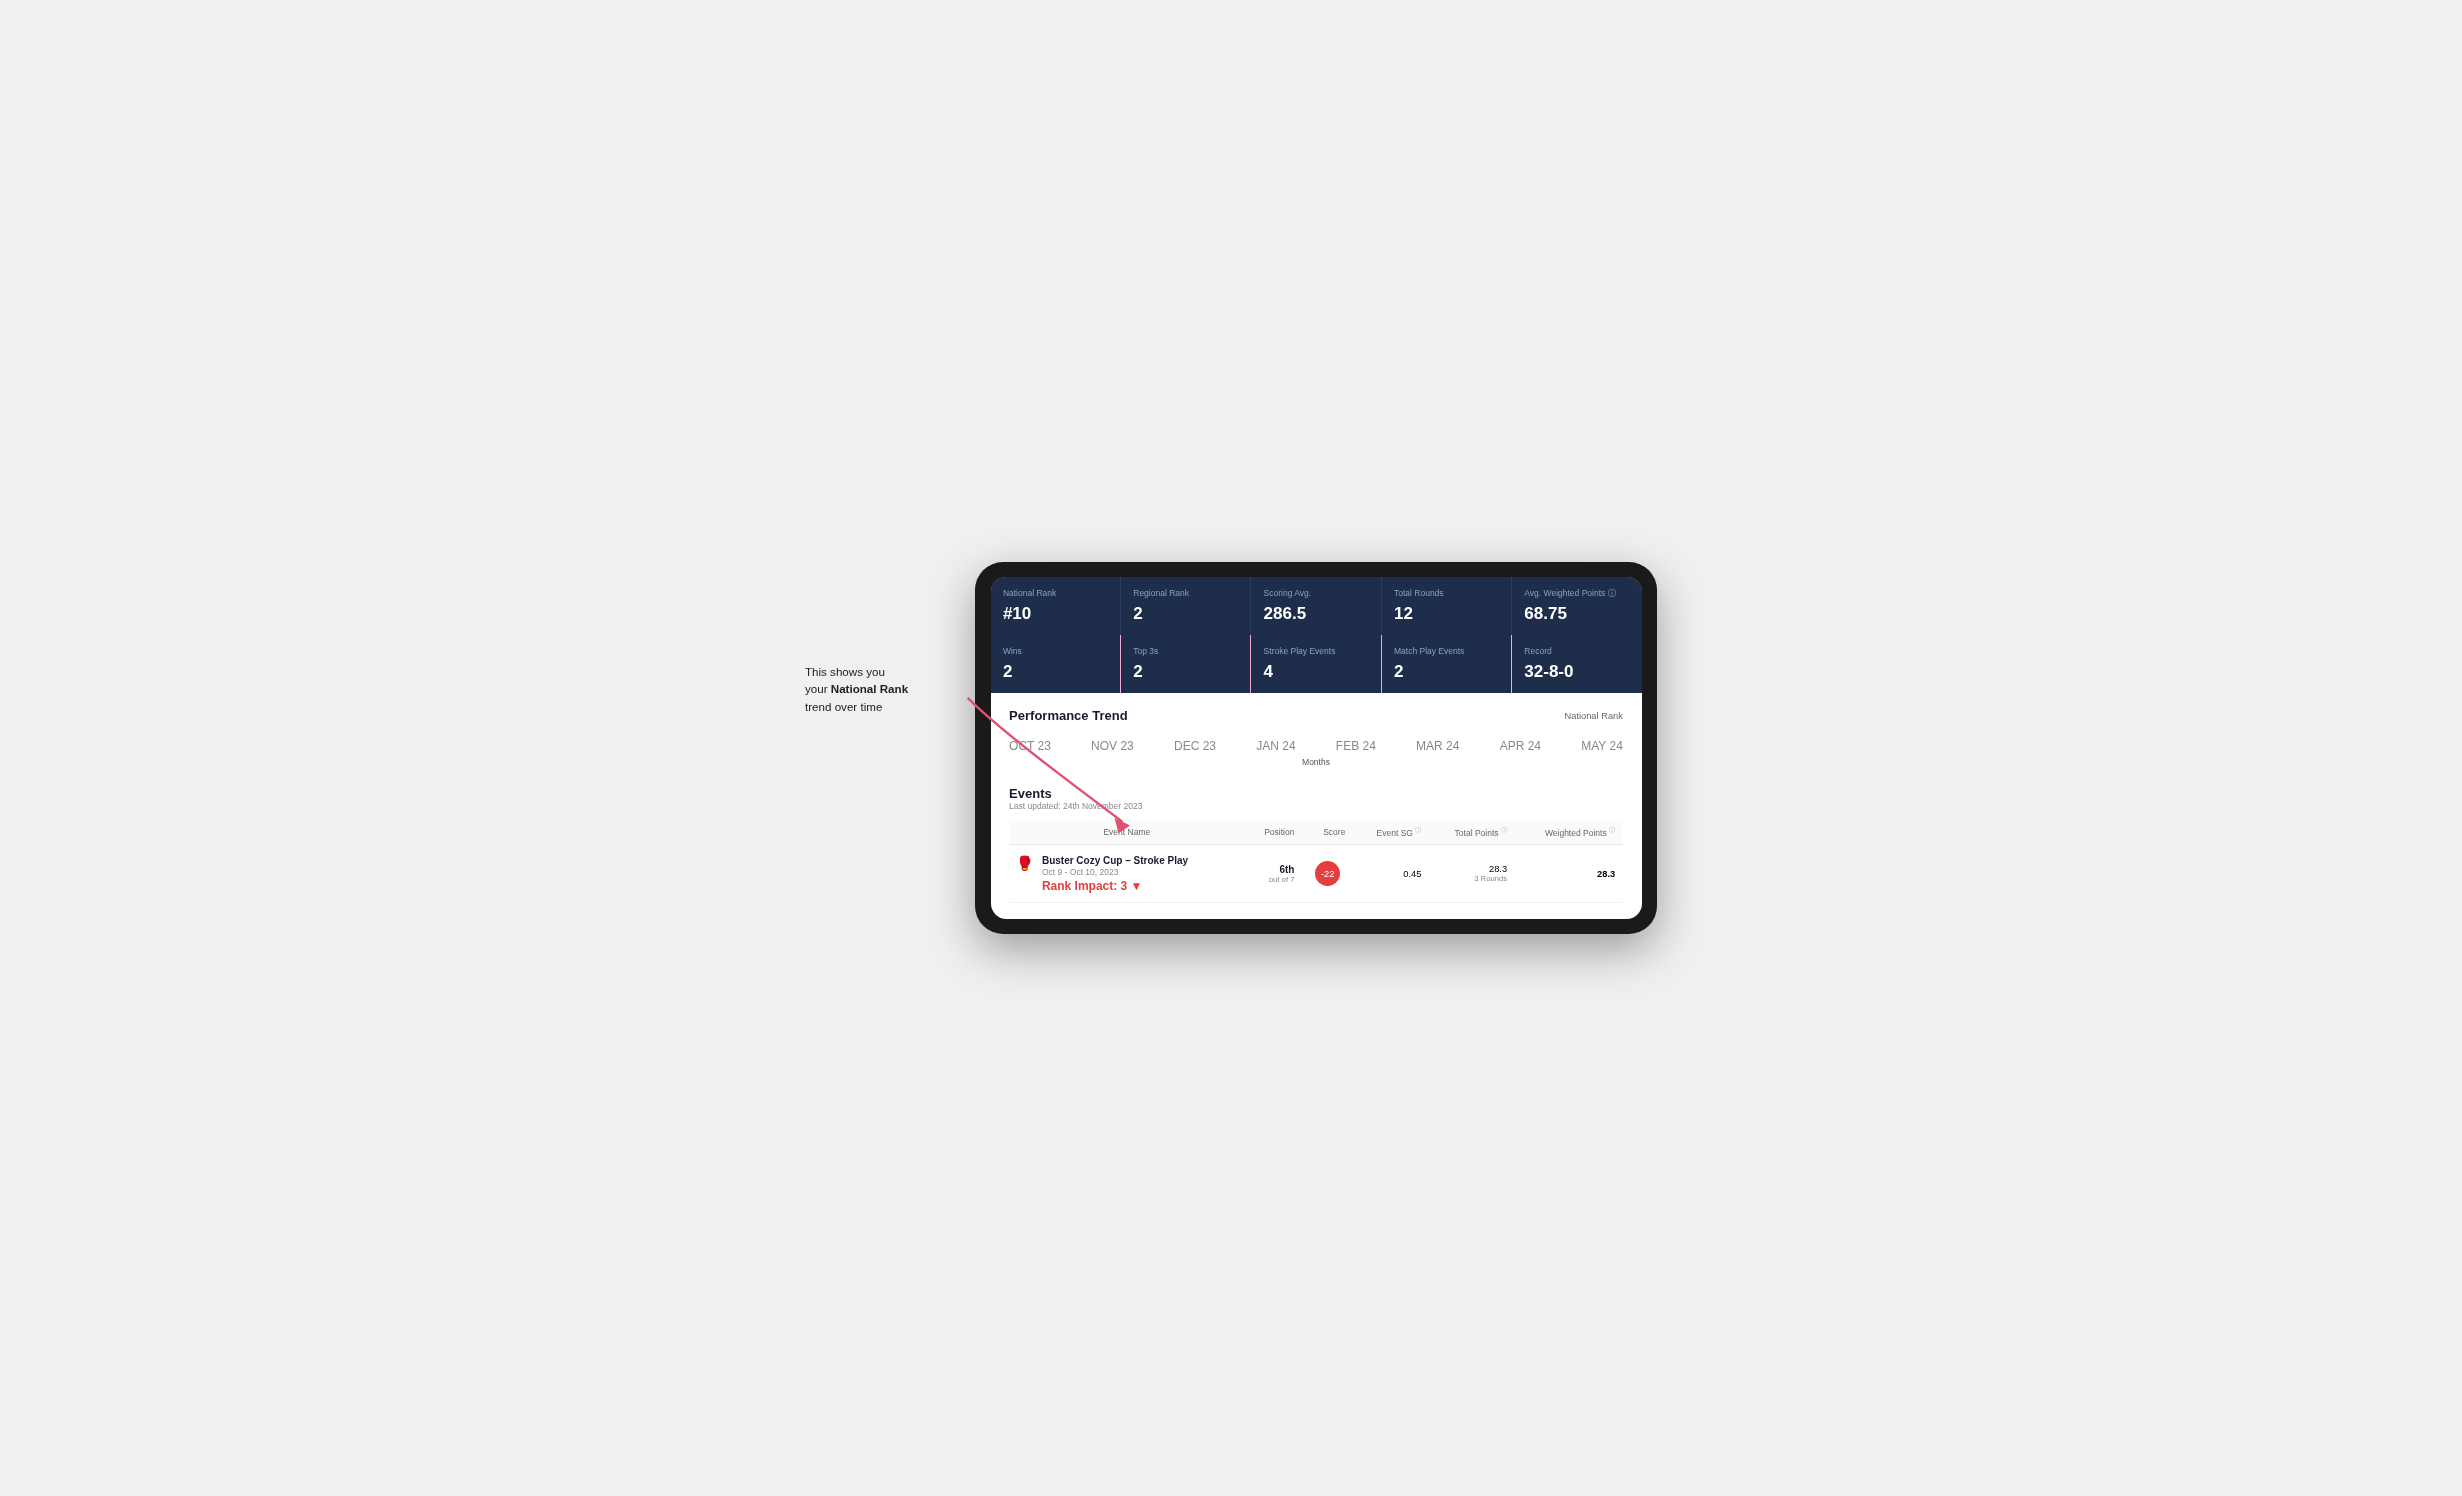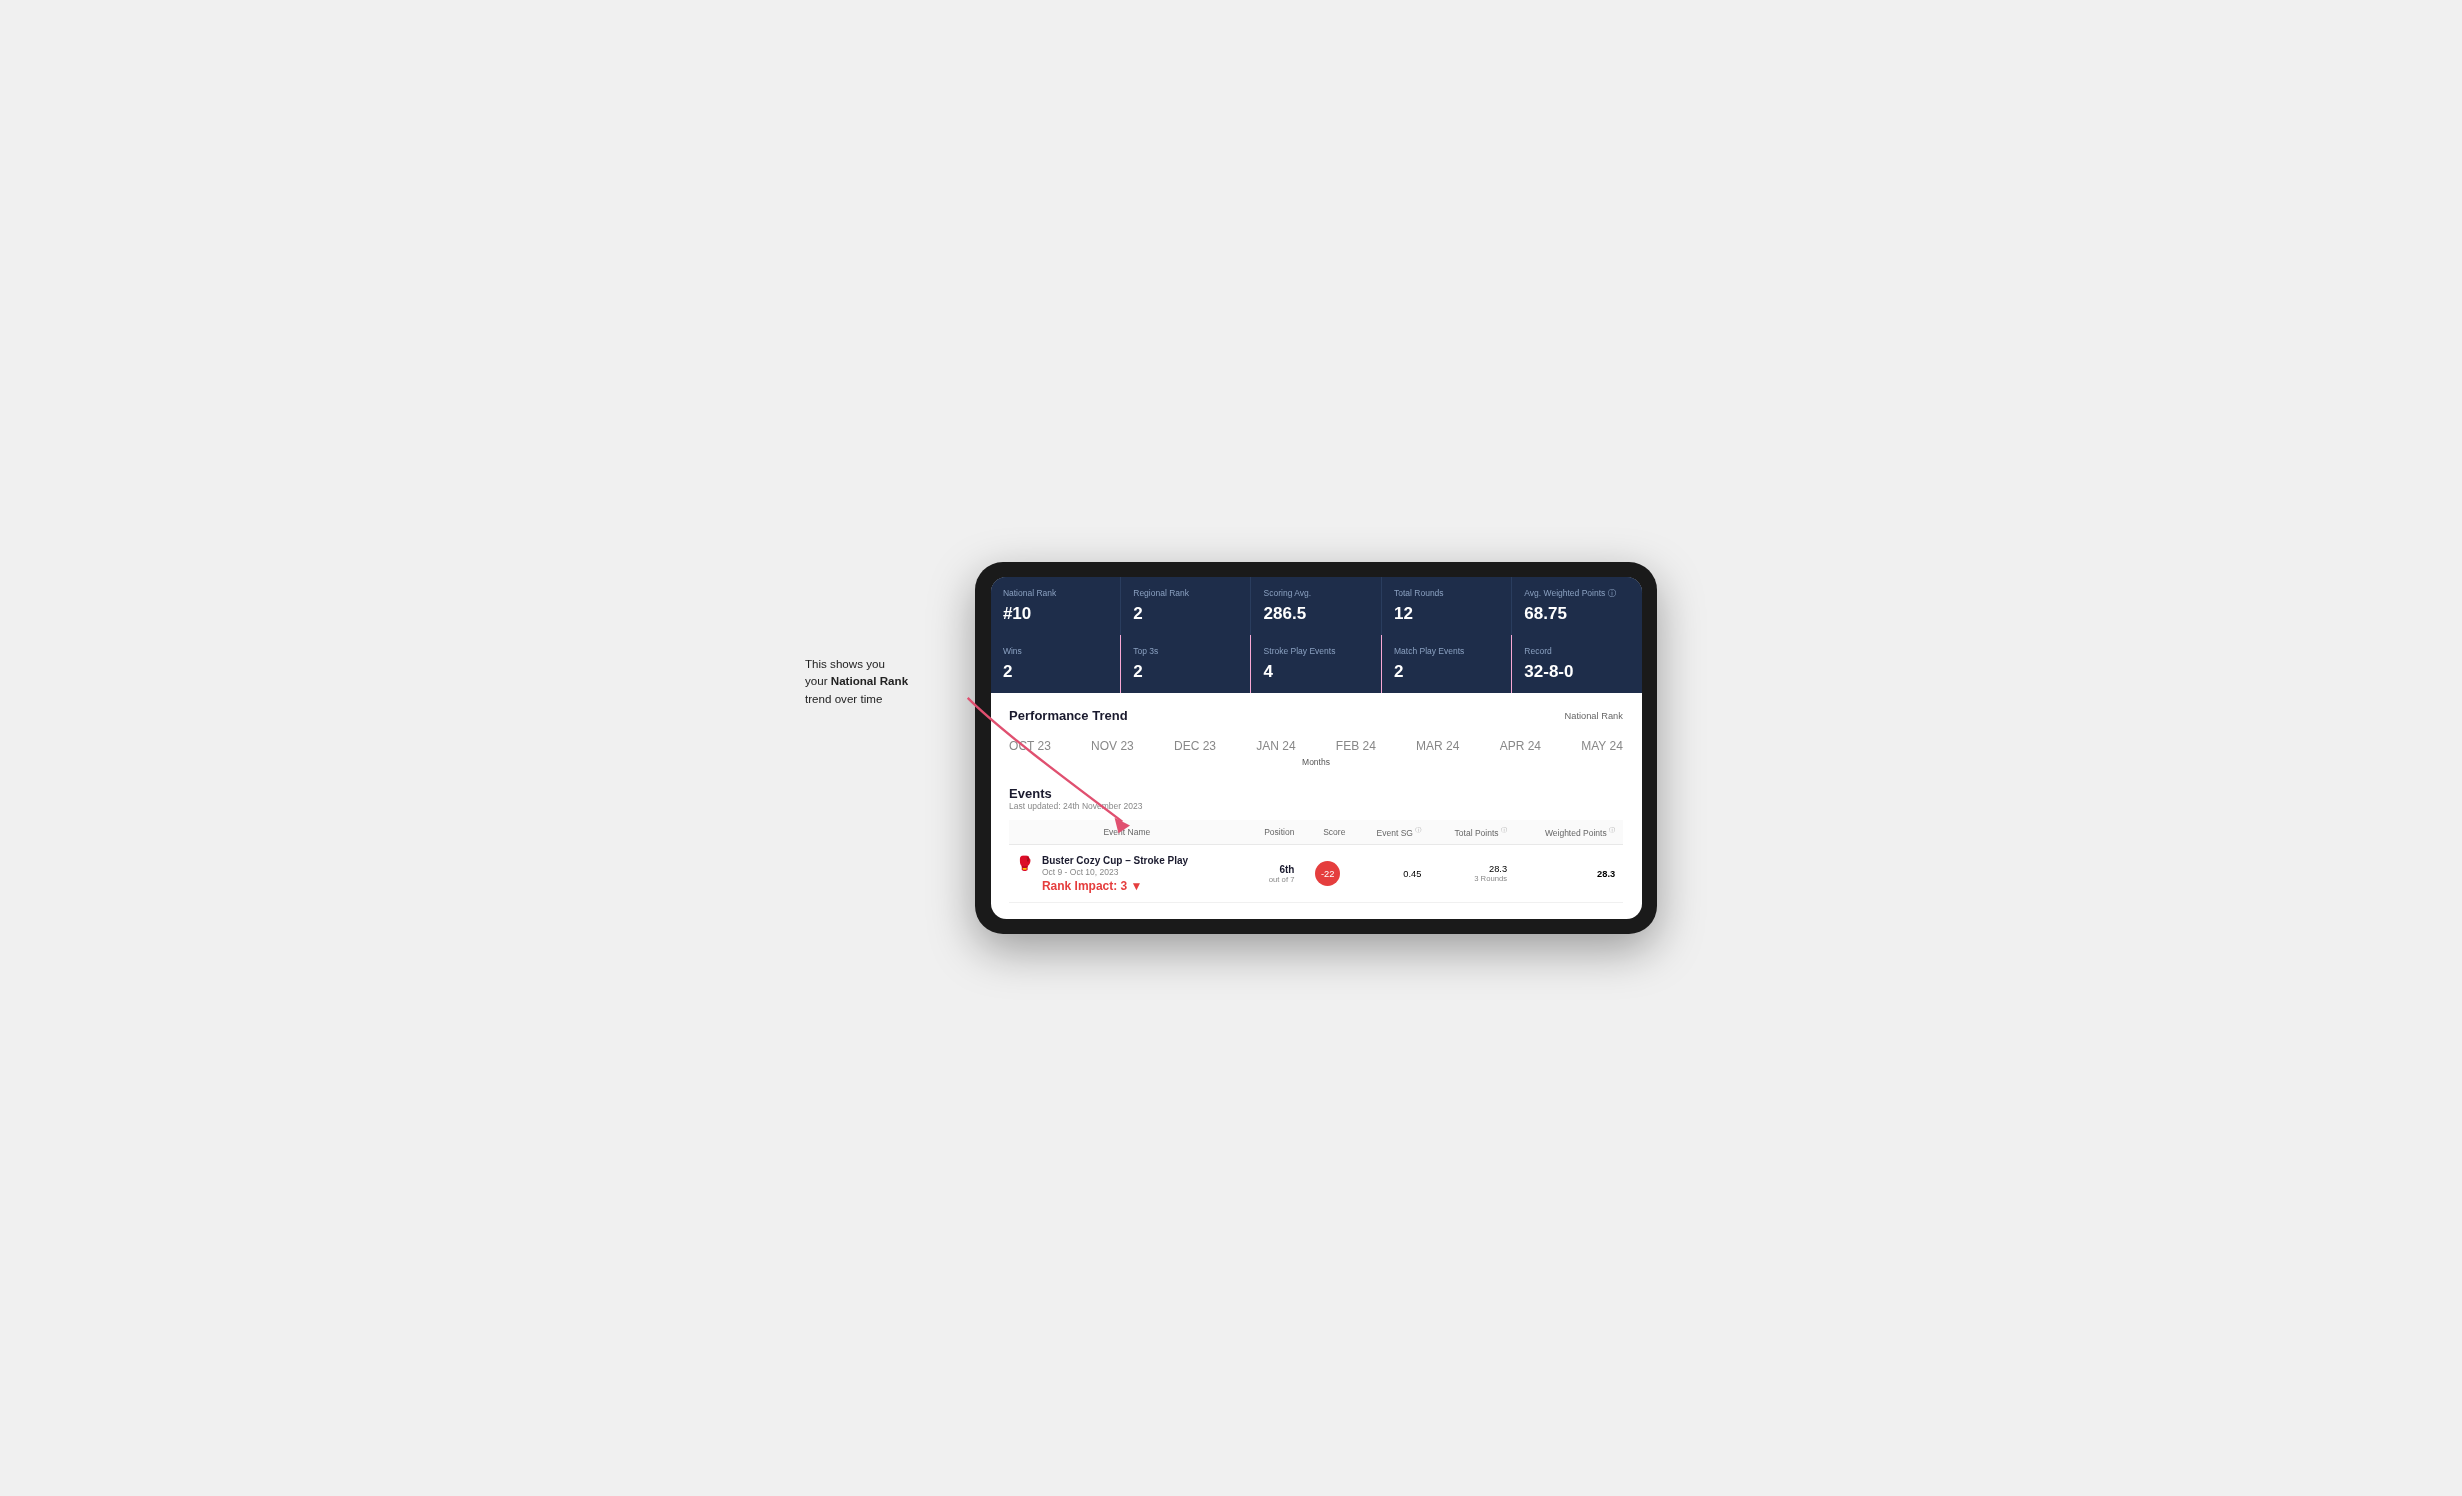--- a/index.html
+++ b/index.html
@@ -16,21 +16,21 @@
     .scene {
       position: relative;
       width: 100%;
       max-width: 852px;
     }
 
     
     .annotation {
       position: absolute;
       left: 0;
-      top: 93px;
+      top: 101px;
       width: 170px;
       font-size: 11.6px;
       color: #222;
       line-height: 1.5;
       z-index: 10;
     }
     .annotation strong { font-weight: 700; }
 
     
     .arrow-svg {

